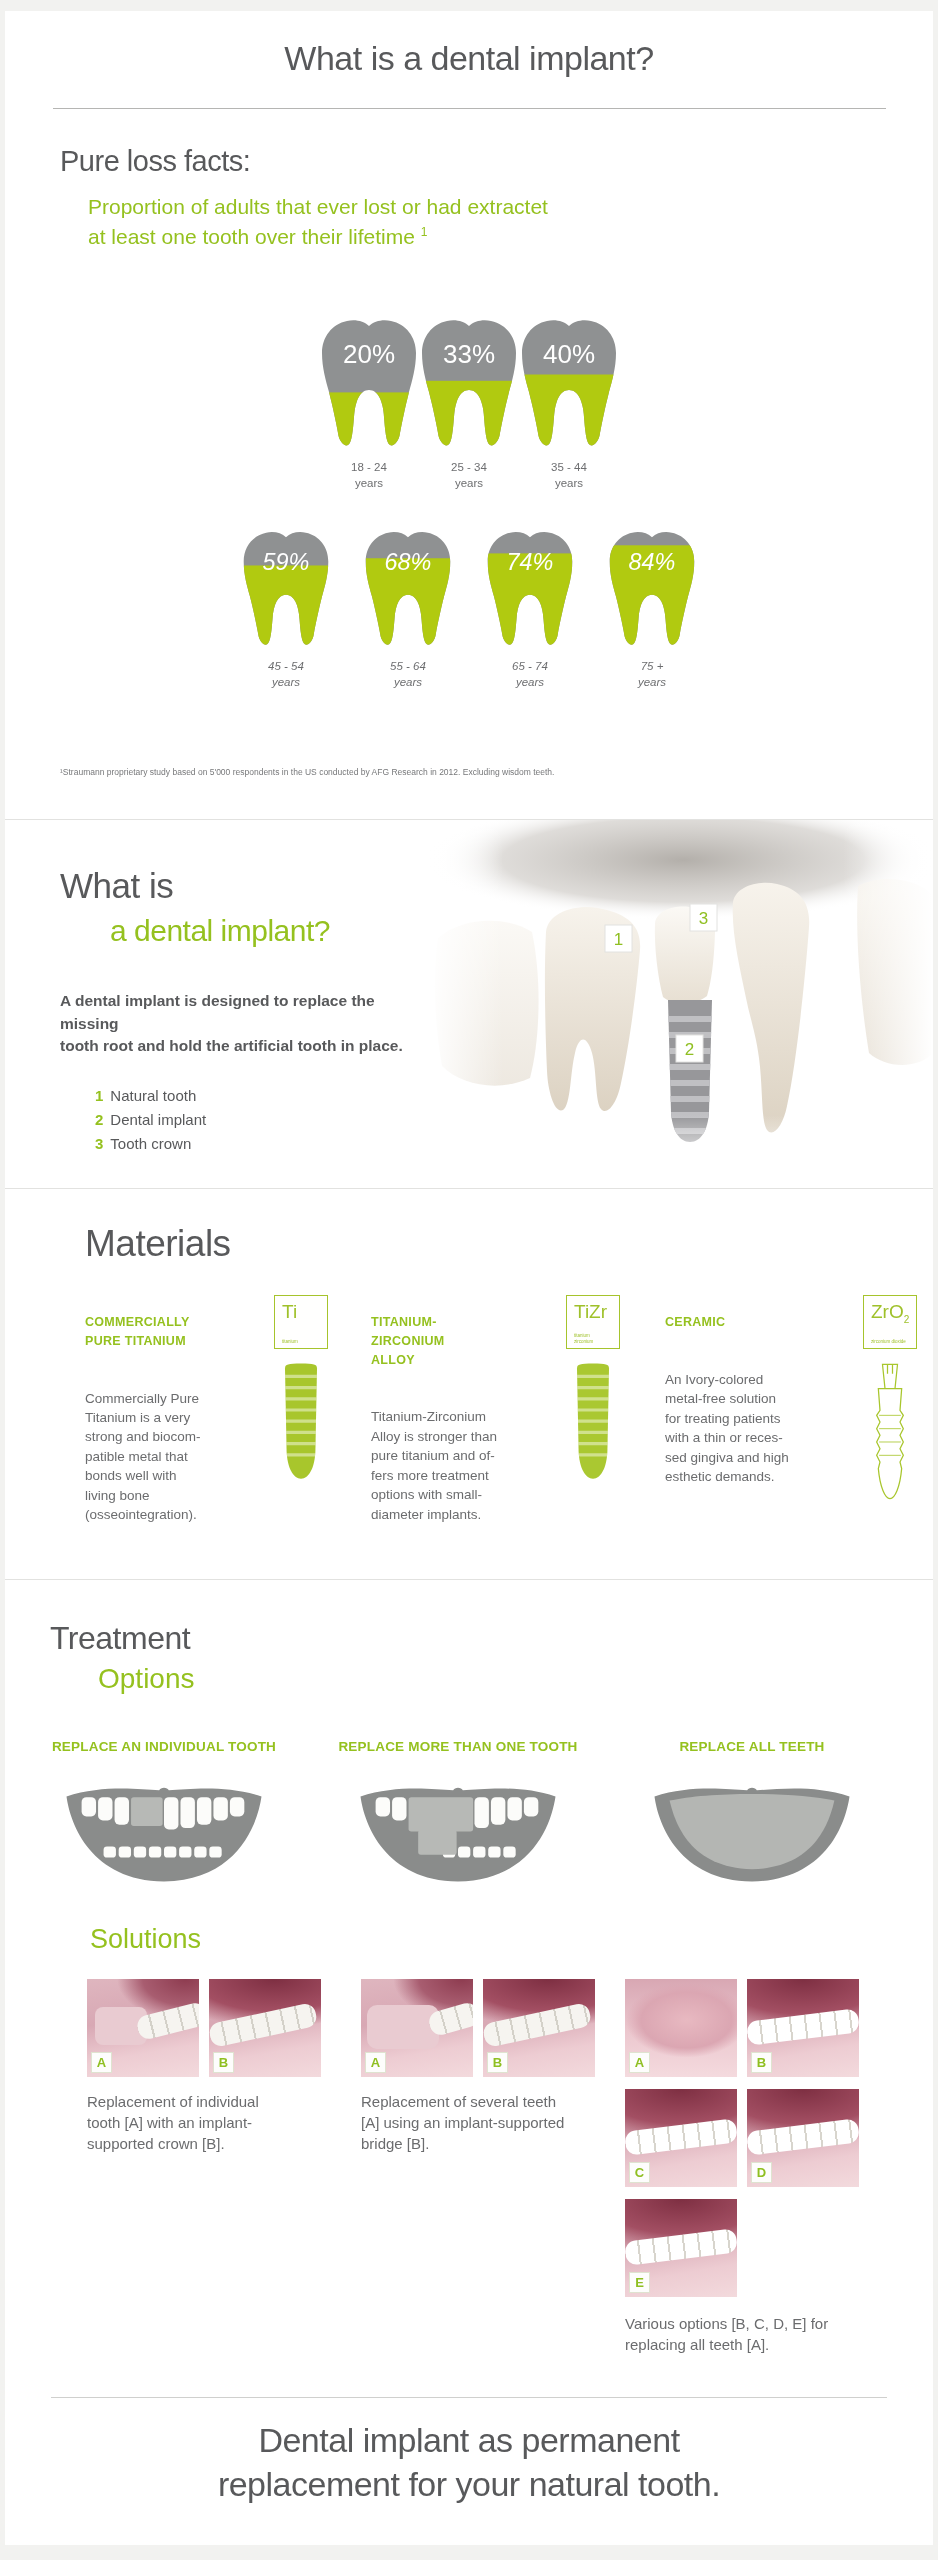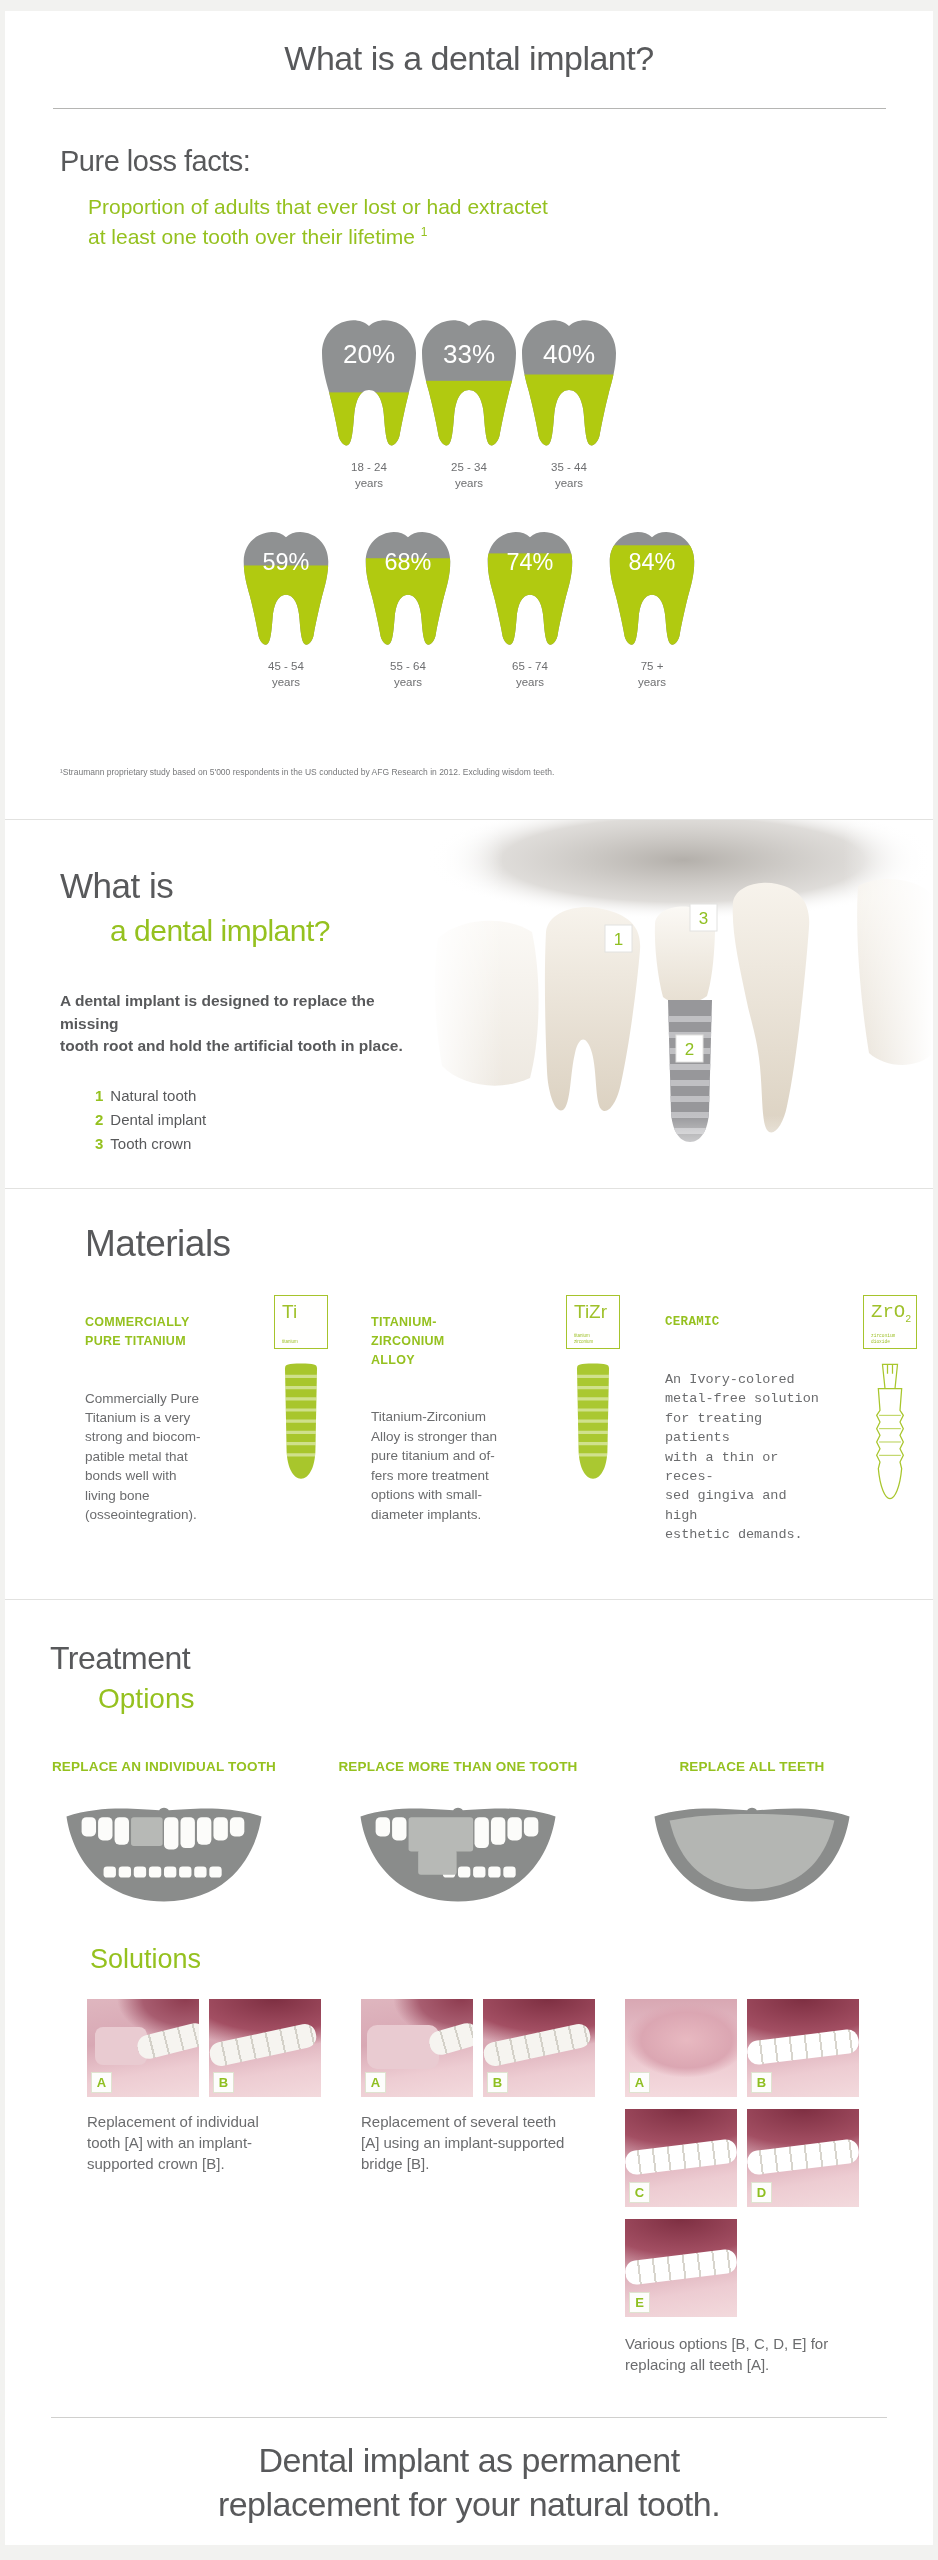--- a/index.html
+++ b/index.html
@@ -13,21 +13,21 @@
   .main-title { margin-top:28px; text-align:center; font-size:34px; letter-spacing:-0.5px; color:#58595b; font-weight:400; }
 
   
   .facts { padding:36px 55px 0; }
   .facts-heading { font-size:29px; color:#58595b; letter-spacing:-0.5px; }
   .facts-sub { margin:14px 0 0 28px; color:#95c11f; font-size:21px; line-height:1.42; }
   .facts-sub sup { font-size:12px; }
 
   .teeth-row { display:flex; justify-content:center; align-items:flex-end; }
   .teeth-row-1 { margin-top:66px; }
-  .teeth-row-2 { margin-top:38px; gap:32px; }
+  .teeth-row-2 { margin-top:38px; gap:32px;font-style:italic; }
   .tooth-item { display:flex; flex-direction:column; align-items:center; }
   .tooth-item.lg svg.tooth-svg { width:100px; }
   .tooth-item.sm svg.tooth-svg { width:90px; }
   .age { margin-top:9px; text-align:center; font-size:11.5px; color:#6d6e70; line-height:1.45; white-space:pre-line; }
 
   .footnote { margin:76px 0 0 55px; font-size:8.5px; color:#77787a; }
   .hr-1 { margin-top:42px; }
 
   
   .whatis { position:relative; height:368px; }
@@ -42,25 +42,25 @@
 
   
   .materials { padding:34px 0 0 80px; }
   .mat-heading { font-size:37px; color:#58595b; letter-spacing:-0.5px; }
   .mat-grid { display:flex; margin-top:30px; }
   .mat-text { white-space:pre-line; }
   .mat-title { color:#95c11f; font-size:12.5px; font-weight:bold; letter-spacing:0.3px; line-height:1.5; white-space:pre-line; }
   .mat-body { margin-top:20px; font-size:13.5px; color:#6b6c6e; line-height:1.44; white-space:pre-line; }
   .mt-1 { width:158px; }
   .mt-2 { width:152px; margin-left:42px; }
-  .mt-3 { width:160px; margin-left:44px;font-family:Liberation Mono, monospace; }
+  .mt-3 { width:160px; margin-left:44px; }
   .mat-icons { display:flex; flex-direction:column; align-items:center; }
   .mi-1 { margin-left:30px; width:56px; }
   .mi-2 { margin-left:42px; width:56px; }
-  .mi-3 { margin-left:36px; width:58px;font-family:Liberation Mono, monospace; }
+  .mi-3 { margin-left:36px; width:58px; }
   .elem { width:54px; height:54px; border:1.5px solid #a6c42c; background:#fffffe; position:relative; padding:5px 0 0 7px; }
   .elem .sym { color:#9fc12a; font-size:19px; }
   .elem .sym sub { font-size:10px; }
   .elem .cap { position:absolute; left:7px; bottom:4px; font-size:4.5px; color:#9fc12a; line-height:1.2; white-space:pre-line; }
   .implant-svg { margin-top:13px; display:block; }
   .hr-2 { margin-top:36px; }
 
   
   .treatment { padding:40px 0 0 45px; }
   .tr-h1 { font-size:32px; color:#58595b; letter-spacing:-0.5px; }

